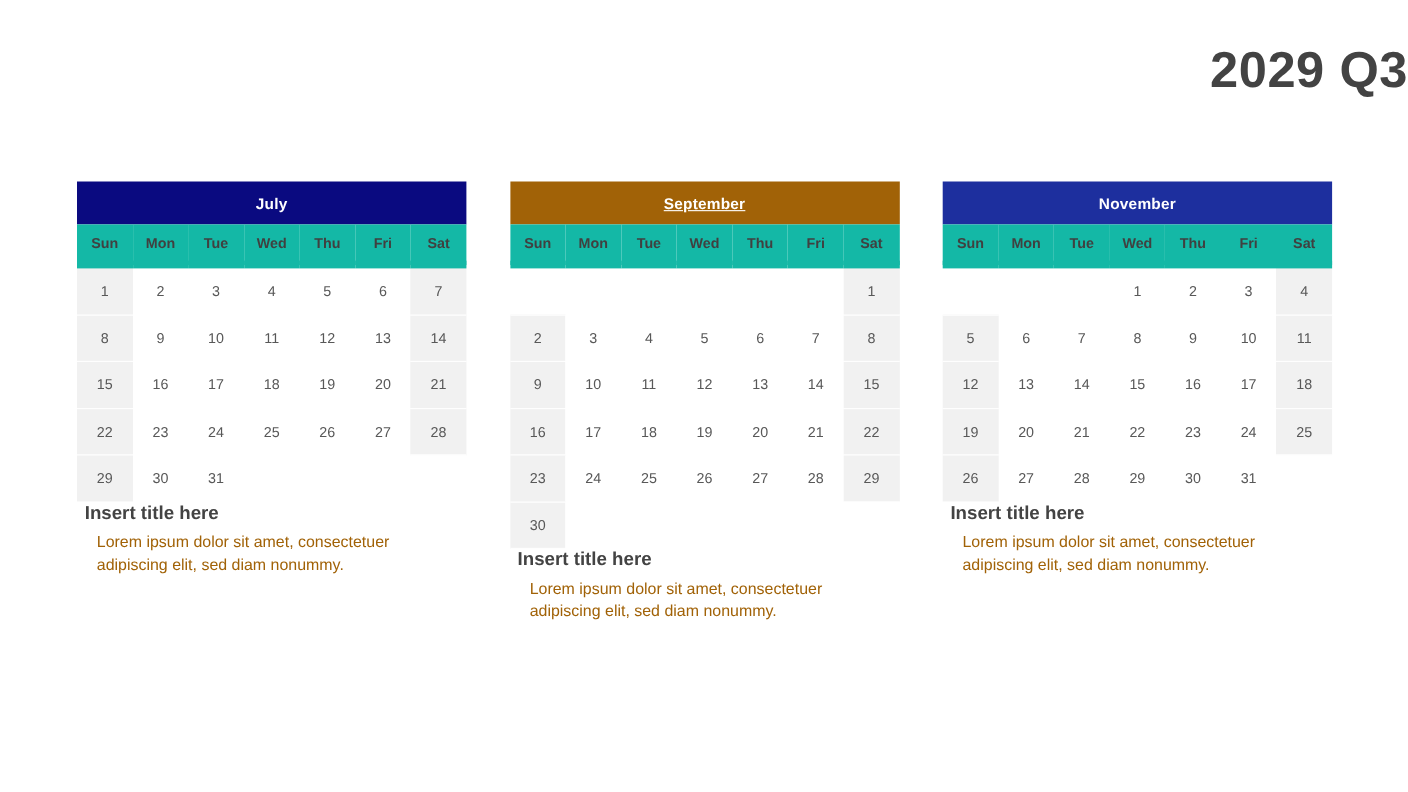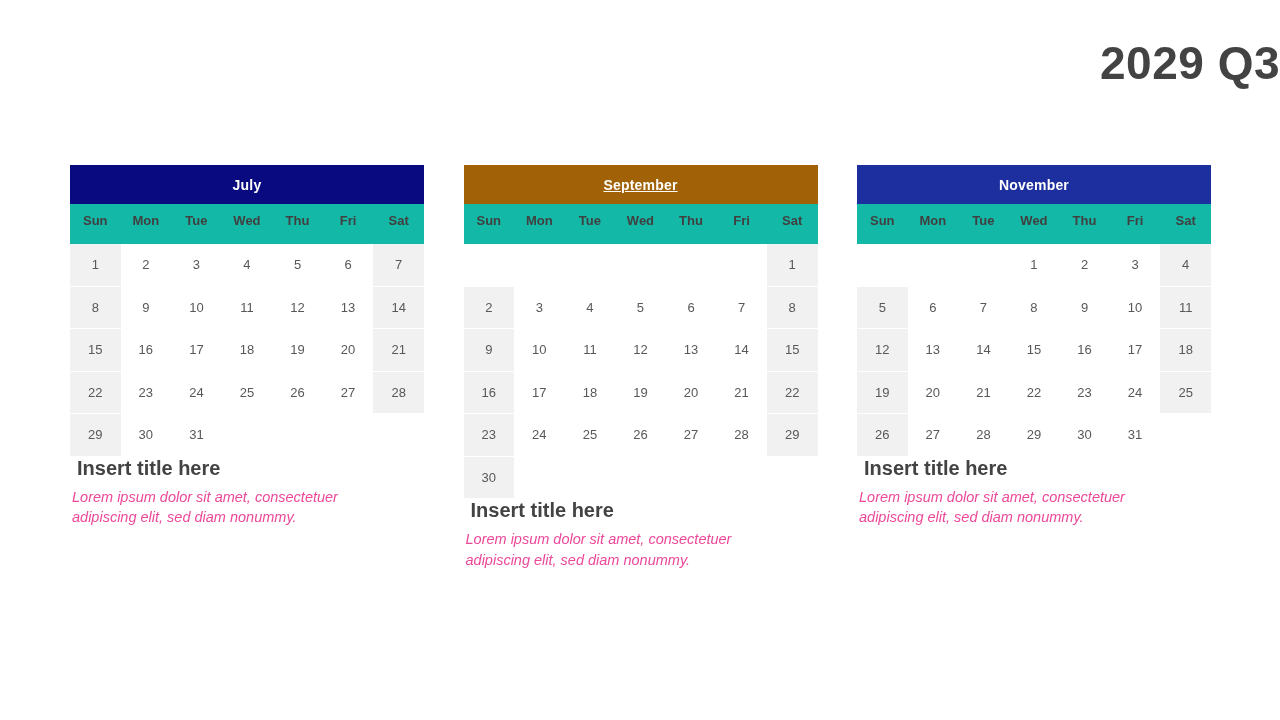--- a/index.html
+++ b/index.html
@@ -95,34 +95,33 @@
   .cal-cell.empty {
     background: #ffffff;
   }
 
   .caption {
     margin-top: 0;
     padding-top: 0;
   }
 
   .caption-title {
-    font-size: 20px;
+    font-size: 17px;
     font-weight: bold;
     color: #434343;
     margin: 0 0 7px 7px;
     line-height: 1.15;
   }
 
   .caption-body {
     font-size: 14.5px;
-    color: #ec4899;
+    color: #a16207;
     line-height: 1.42;
-    margin: 0 0 0 2px;
+    margin: 0 0 0 18px;
     max-width: 320px;
-    font-style: italic;
   }
 </style>
 </head>
 <body>
 
 <div class="slide">
 
   <div class="slide-title">2029 Q3</div>
 
   <div class="columns">

